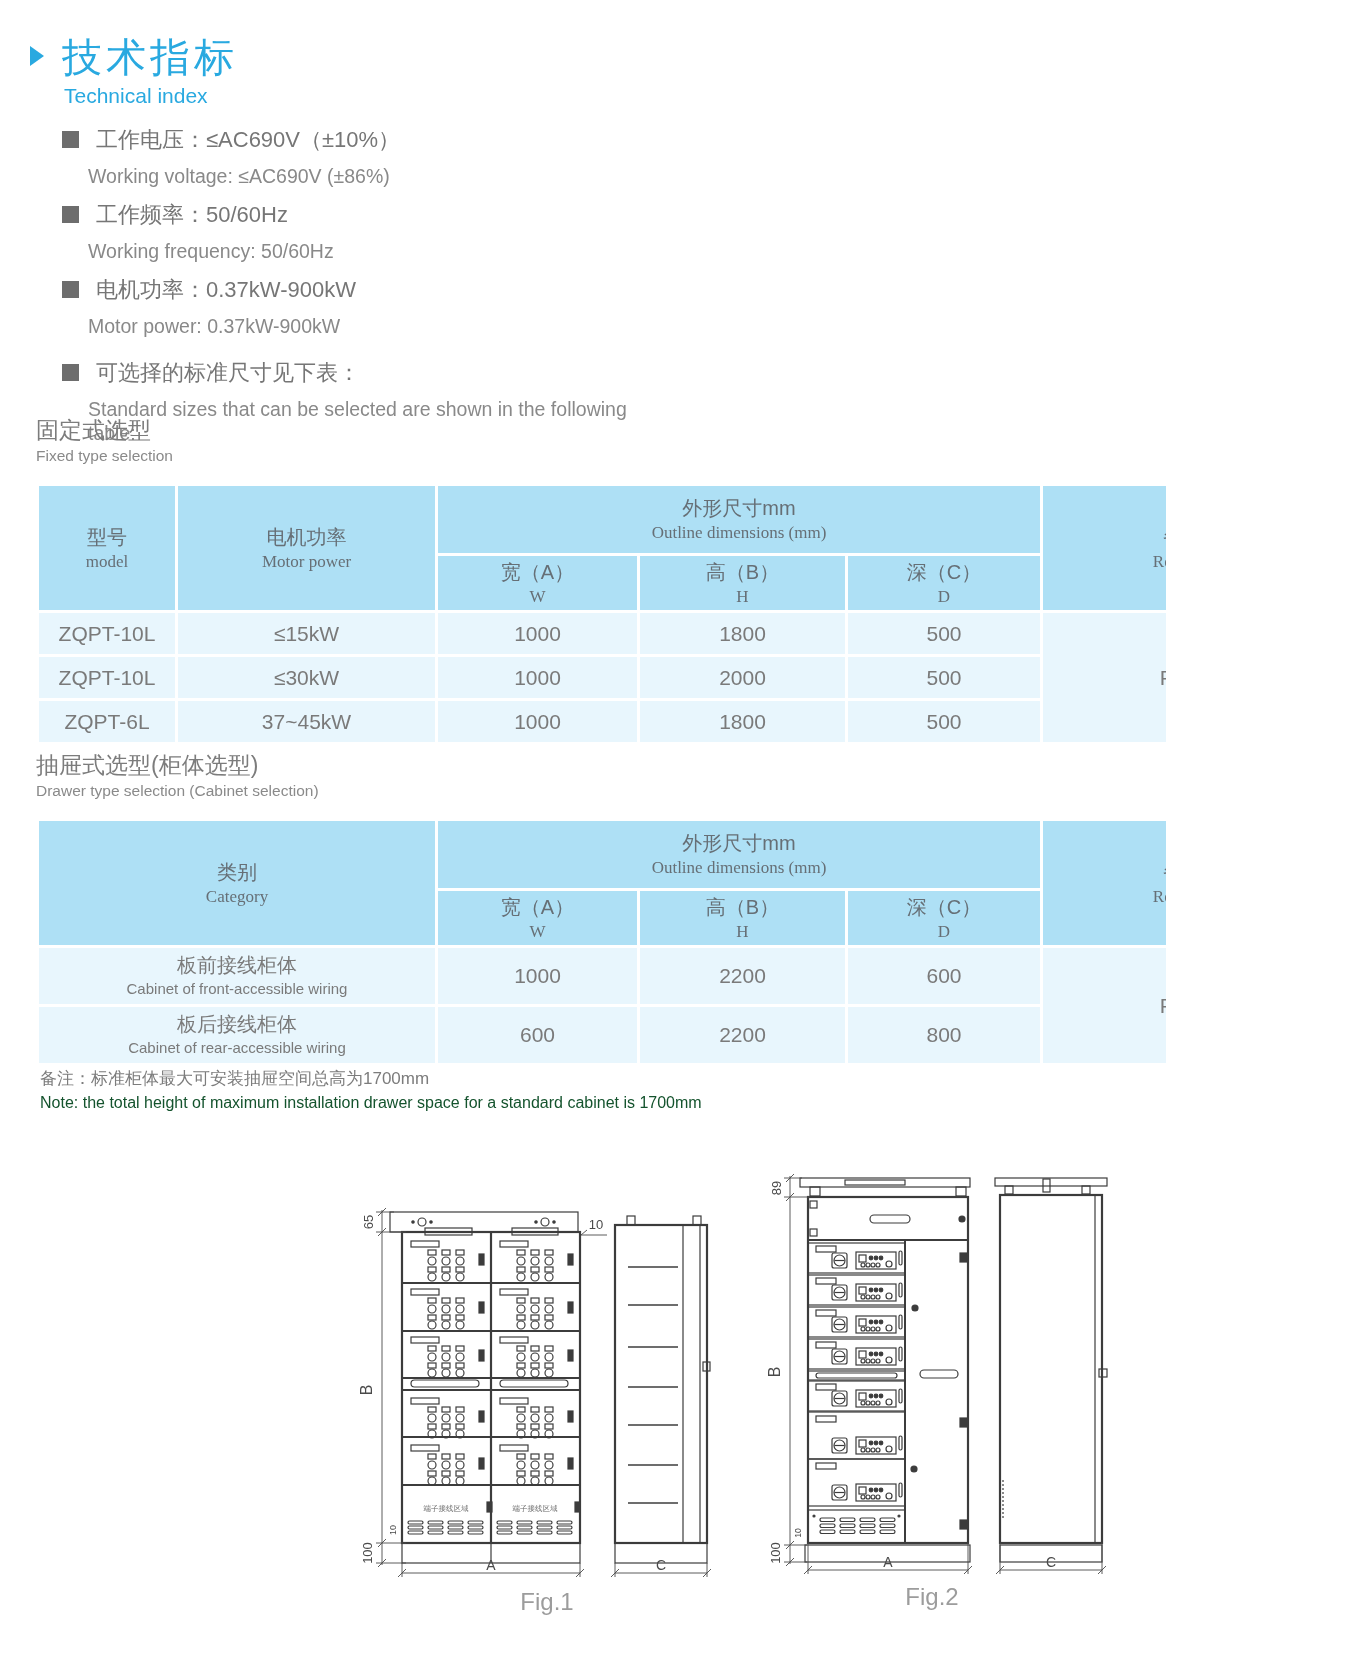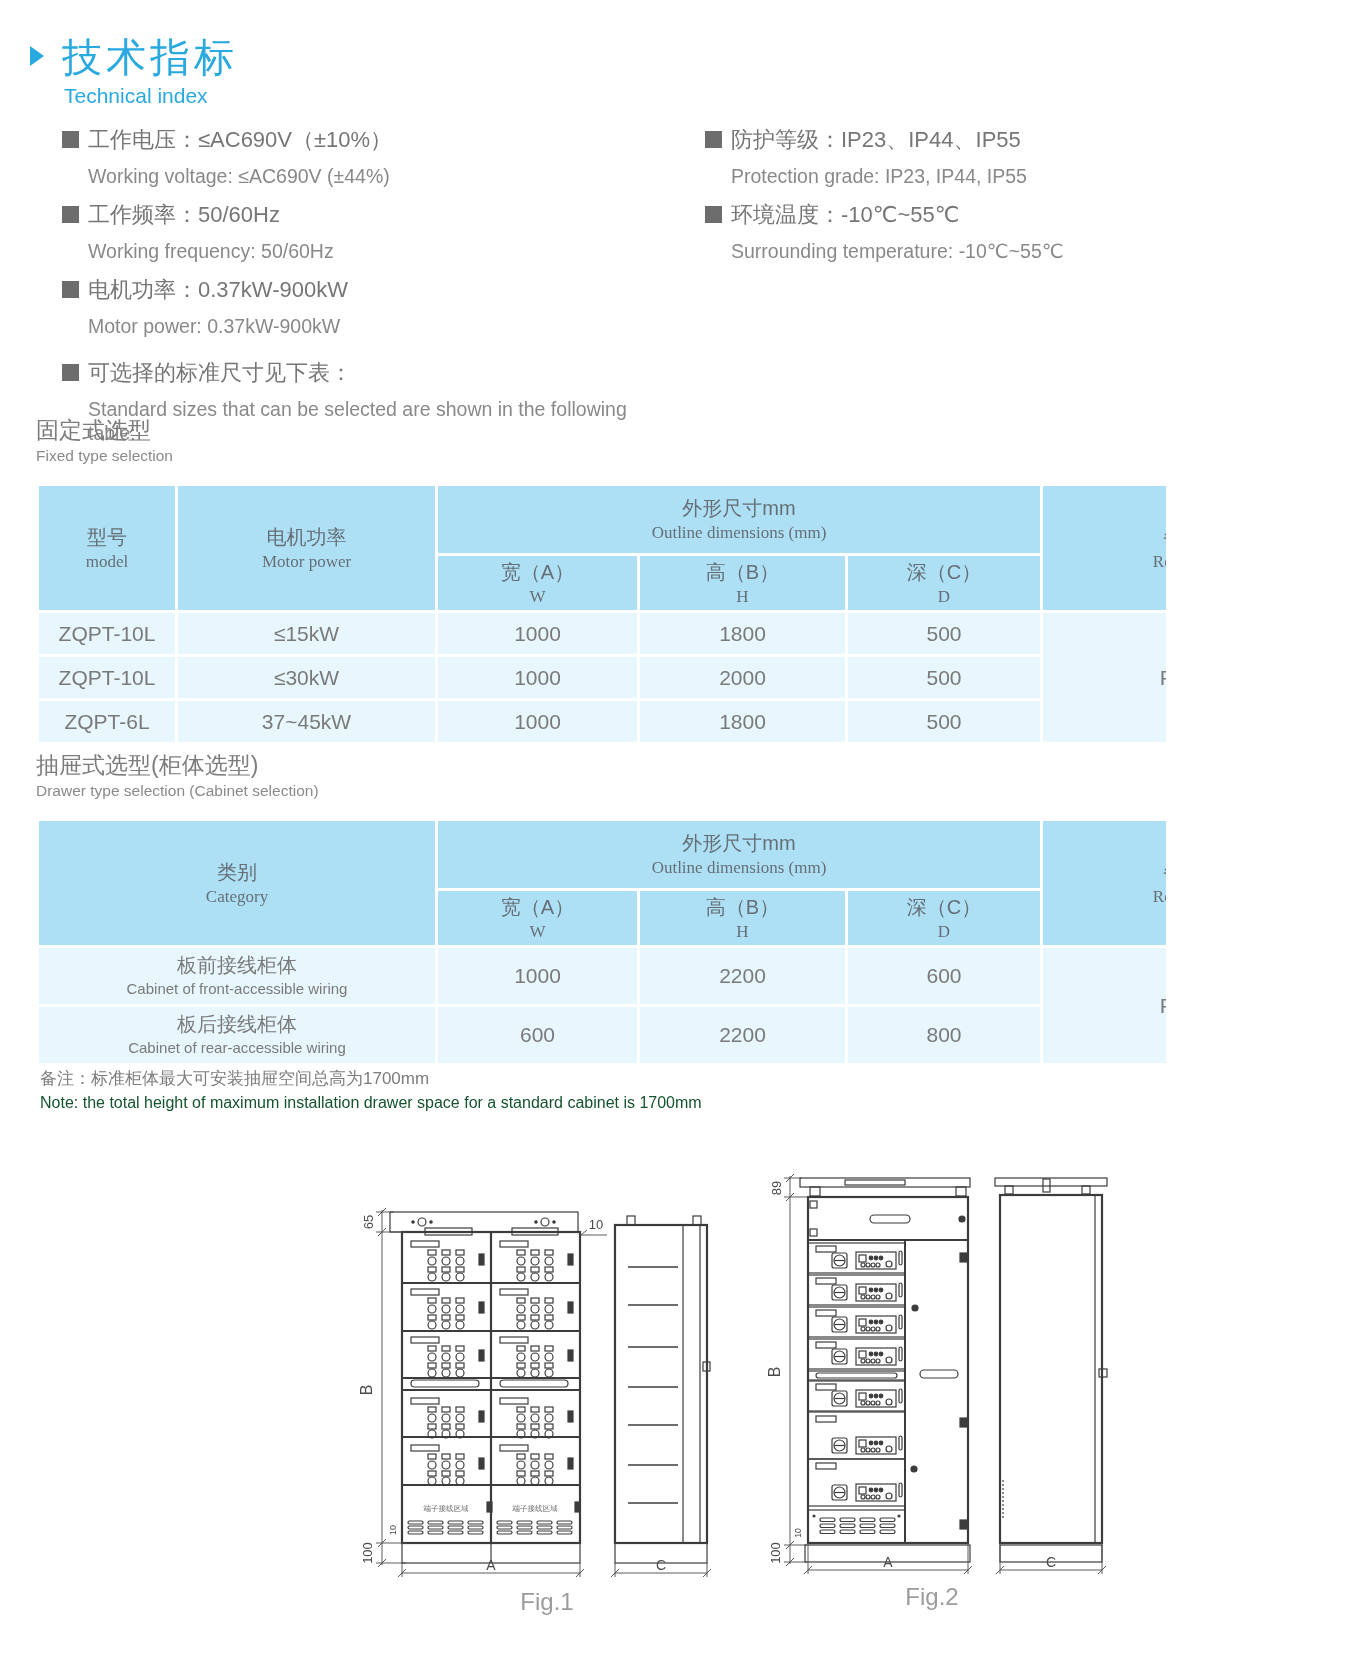--- a/index.html
+++ b/index.html
@@ -11,21 +11,21 @@
              border-left:14px solid #29a9e0;border-top:10px solid transparent;border-bottom:10px solid transparent;}
   .title-cn{position:absolute;left:62px;top:30px;font-size:40px;color:#29a9e0;letter-spacing:4px;}
   .title-en{position:absolute;left:64px;top:84px;font-size:21px;color:#29a9e0;}
 
   
   .spec-col{position:absolute;top:126px;}
   .spec-col.left{left:62px;width:600px;}
   .spec-col.right{left:705px;width:620px;}
   .spec-item{margin-bottom:13px;}
   .spec-item.gap{margin-top:21px;}
-  .spec-cn{display:flex;align-items:flex-start;gap:9px;color:#767676;font-size:22px;line-height:28px;}
+  .spec-cn{display:flex;align-items:flex-start;gap:17px;color:#767676;font-size:22px;line-height:28px;}
   .sq{width:17px;height:17px;background:#6d6d6d;flex:none;margin-top:5px;}
   .spec-en{margin:10px 0 0 26px;color:#898989;font-size:19.5px;line-height:24px;}
 
   
   .tbl-label{position:absolute;left:36px;}
   .tbl-label .cn{font-size:23px;color:#7c7c7c;line-height:24px;}
   .tbl-label .en{font-size:15.5px;color:#8a8a8a;line-height:22px;margin-top:3px;}
   .note{position:absolute;left:40px;}
   .note .cn{font-size:17px;color:#7c7c7c;line-height:25px;}
   .note .en{font-size:16px;color:#14532d;line-height:24px;}
@@ -56,21 +56,21 @@
   <span class="title-tri"></span>
   <div class="title-cn">技术指标</div>
   <div class="title-en">Technical index</div>
 
   <div class="spec-col left">
     <div class="spec-item">
       <div class="spec-cn">
           <span class="sq"></span>
           <span>工作电压：≤AC690V（±10%）</span>
         </div>
-      <div class="spec-en">Working voltage: ≤AC690V (±44%)</div>
+      <div class="spec-en">Working voltage: ≤AC690V (±86%)</div>
     </div>
     <div class="spec-item">
       <div class="spec-cn">
           <span class="sq"></span>
           <span>工作频率：50/60Hz</span>
         </div>
       <div class="spec-en">Working frequency: 50/60Hz</div>
     </div>
     <div class="spec-item">
       <div class="spec-cn">
@@ -81,36 +81,20 @@
     </div>
     <div class="spec-item gap">
       <div class="spec-cn">
           <span class="sq"></span>
           <span>可选择的标准尺寸见下表：</span>
         </div>
       <div class="spec-en">Standard sizes that can be selected are shown in the following table:</div>
     </div>
   </div>
 
-  <div class="spec-col right">
-    <div class="spec-item">
-      <div class="spec-cn">
-          <span class="sq"></span>
-          <span>防护等级：IP23、IP44、IP55</span>
-        </div>
-      <div class="spec-en">Protection grade: IP23, IP44, IP55</div>
-    </div>
-    <div class="spec-item">
-      <div class="spec-cn">
-          <span class="sq"></span>
-          <span>环境温度：-10℃~55℃</span>
-        </div>
-      <div class="spec-en">Surrounding temperature: -10℃~55℃</div>
-    </div>
-  </div>
 
   <div class="tbl-label" style="top:418px">
     <div class="cn">固定式选型</div>
     <div class="en">Fixed type selection</div>
   </div>
 
   <table class="spec" id="tbl1" style="top:483px">
     <colgroup>
         <col style="width:139px">
         <col style="width:260px">

